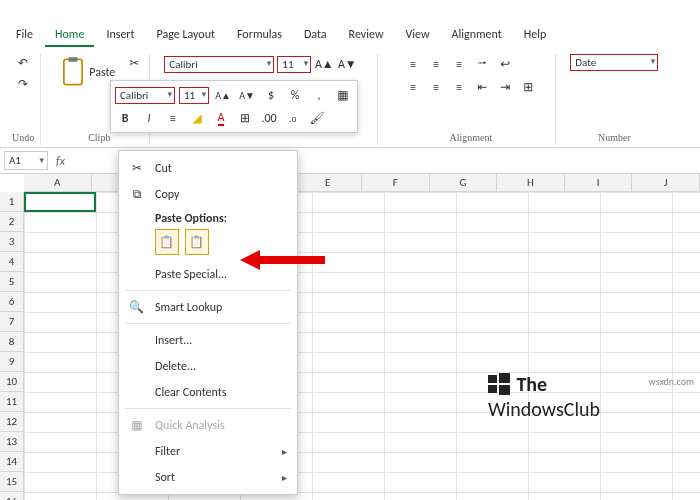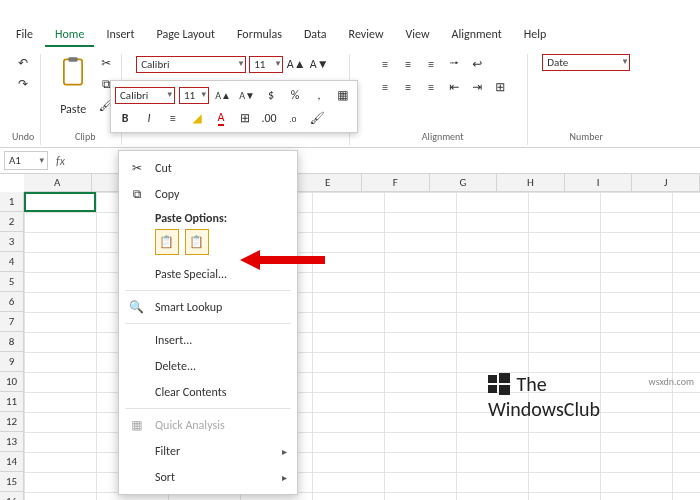--- a/index.html
+++ b/index.html
@@ -7,24 +7,24 @@
 
 
 .menubar { display: flex; gap: 2px; padding: 4px 6px 0; border-bottom: 1px solid transparent; }
 .menubar span { padding: 4px 10px; cursor: pointer; margin-top: 19px; }
 .menubar span.active { border-bottom: 2px solid #107c41; color: #107c41; }
 
 
 .ribbon { display: flex; gap: 8px; padding: 6px 6px 2px; border-bottom: 1px solid #d4d4d4; background: #fff; height: 100px; }
 .group { display: flex; flex-direction: column; align-items: center; gap: 2px; padding: 0 6px; border-right: 1px solid #e3e3e3; }
 .group:last-child { border-right: none; }
-.group-label { font-size: 10px; color: #666; margin-top: auto; padding: 2px 0; }
+.group-label { font-size: 10px; color: #666; margin-top: auto; padding: 2px 0; font-family: Liberation Serif, serif; }
 .group-body { display: flex; gap: 6px; align-items: flex-start; flex: 1; }
 
-.btn-big { display: flex; flex-direction: column; align-items: center; gap: 14px; padding: 2px 4px; cursor: pointer; }
+.btn-big { display: flex; flex-direction: row; align-items: center; gap: 2px; padding: 2px 4px; cursor: pointer; }
 .btn-big svg { width: 28px; height: 32px; }
 .btn-small { width: 18px; height: 18px; display: flex; align-items: center; justify-content: center; cursor: pointer; }
 .stack { display: flex; flex-direction: column; gap: 3px; }
 .row { display: flex; gap: 3px; align-items: center; }
 
 .select { border: 1px solid #b91c1c; background: #fff; padding: 1px 14px 1px 4px; font-size: 11px; position: relative; }
 .select::after { content: "▾"; position: absolute; right: 2px; top: 0; font-size: 9px; color: #666; }
 
 .ico { width: 16px; height: 16px; display: inline-flex; align-items: center; justify-content: center; }
 
@@ -60,21 +60,21 @@
 .context-menu .sub::after { content: "▸"; margin-left: auto; font-size: 10px; color: #555; }
 .ctx-icon { width: 16px; height: 16px; display: flex; align-items: center; justify-content: center; }
 .paste-opts { display: flex; gap: 6px; padding: 2px 10px 6px 36px; }
 .paste-opts div { width: 24px; height: 26px; border: 1px solid #d4a017; background: #fff7e0; display: flex; align-items: center; justify-content: center; cursor: pointer; }
 
 
 .arrow { position: absolute; left: 240px; top: 245px; z-index: 20; pointer-events: none; }
 
 
 .watermark { position: absolute; right: 100px; bottom: 80px; font-size: 20px; color: #222; line-height: 1.05; }
-.watermark .w1 { font-weight: 400; }
+.watermark .w1 { font-weight: 700; }
 .watermark .w2 { font-weight: 400; }
 .watermark .wsvg { display: inline-block; vertical-align: middle; margin-right: 2px; }
 .site { position: absolute; right: 6px; bottom: 112px; font-size: 10px; color: #888; }
 
 </style>
 </head>
 <body>
 
 <div class="menubar">
   <span>File</span>

